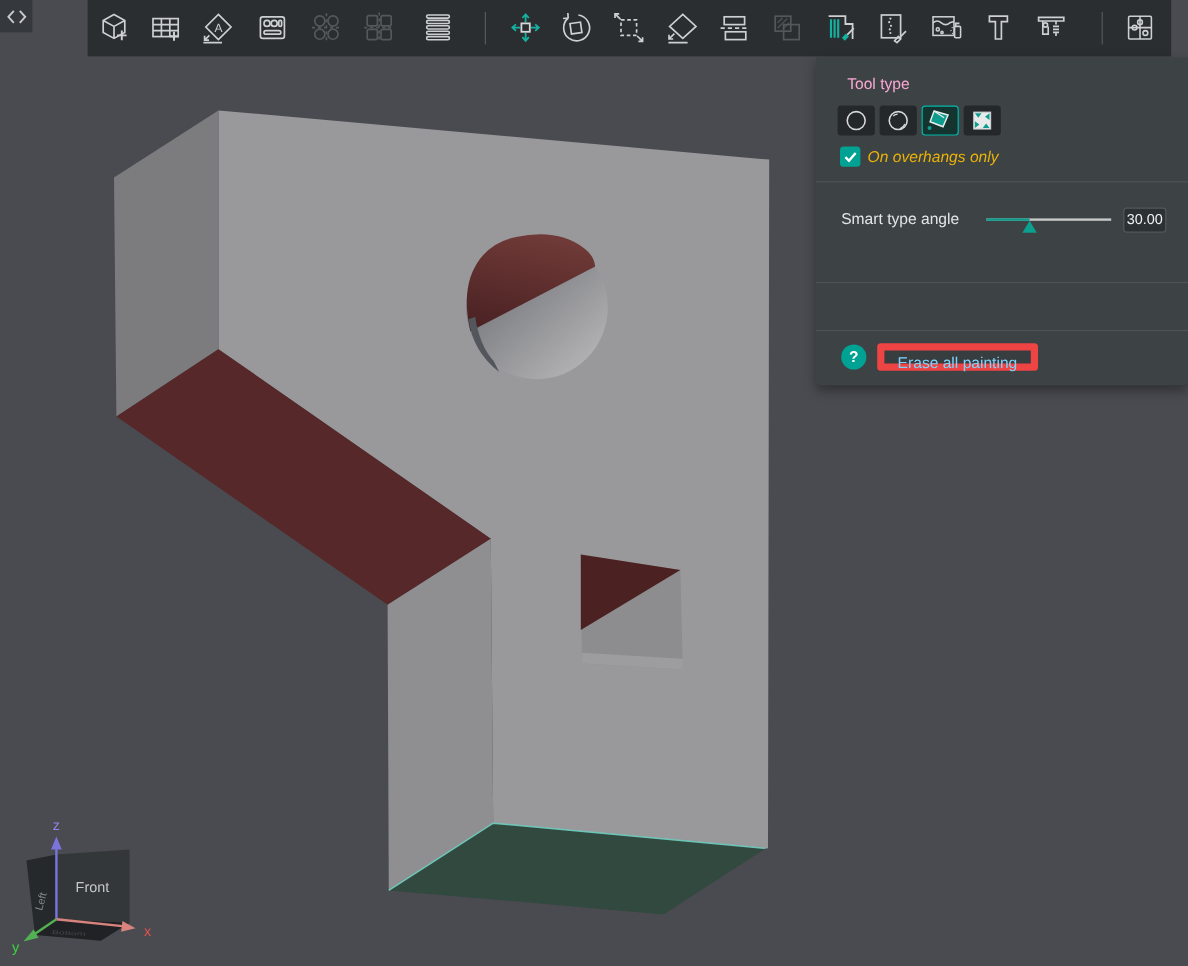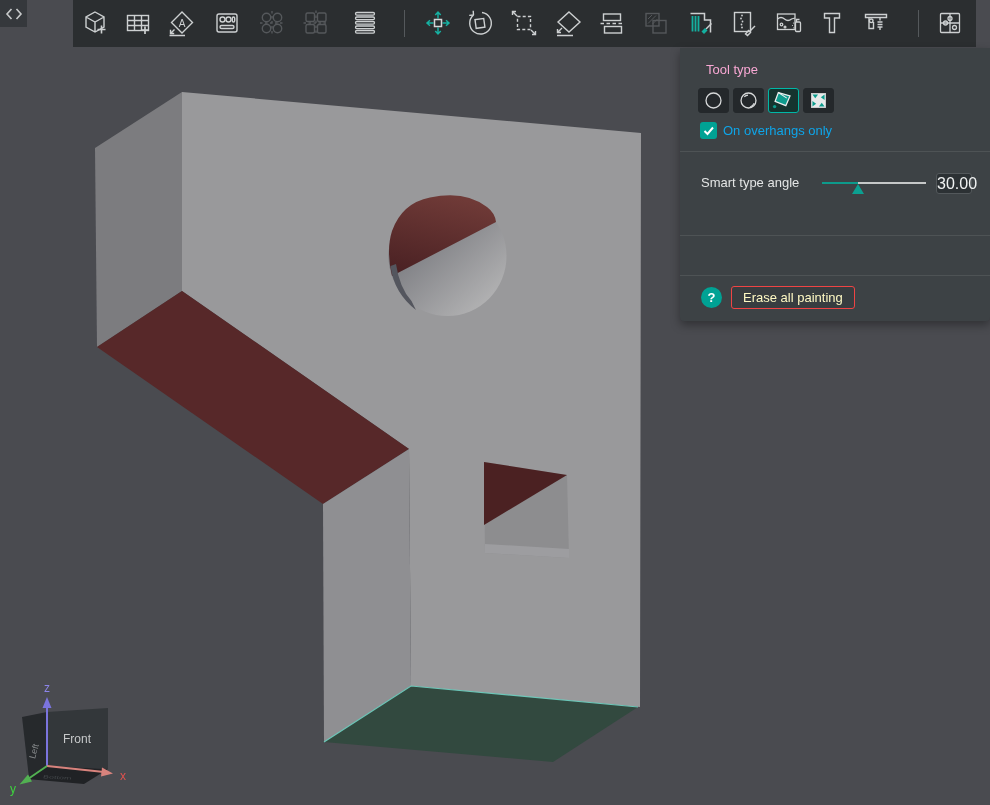--- a/index.html
+++ b/index.html
@@ -18,34 +18,34 @@
   .tsep{position:absolute;top:10px;width:1px;height:27px;background:#55595c;}
   
   #panel{position:absolute;left:680px;top:48px;width:310px;height:273px;background:#3d4245;
          border-radius:0 0 4px 4px;box-shadow:0 4px 10px rgba(0,0,0,.35);color:#e3e5e5;font-size:13px;}
   .p-title{position:absolute;left:6px;top:14px;color:#f9a8d4;margin-left:20px;}
   .tbtn{position:absolute;top:40px;width:31px;height:25px;background:#24282b;border:1px solid #24282b;
         border-radius:3px;box-sizing:border-box;cursor:pointer;display:flex;align-items:center;justify-content:center;}
   .tbtn.selected{border-color:#00b7a7;background:#15342f;}
   .checkbox{position:absolute;left:20px;top:74px;width:17px;height:17px;background:#00a294;border-radius:3px;
             display:flex;align-items:center;justify-content:center;cursor:pointer;}
-  .check-label{position:absolute;left:43px;top:74px;line-height:17px;color:#0ea5e9;}
+  .check-label{position:absolute;left:43px;top:74px;line-height:17px;color:#eab308;font-style:italic;}
   .divider{position:absolute;left:0;right:0;height:1px;background:rgba(255,255,255,0.09);}
   .srow{position:absolute;left:0;right:0;height:22px;}
   .srow .lbl{position:absolute;left:21px;top:0;line-height:20px;color:#e3e5e5;}
   .track{position:absolute;left:142px;top:9px;width:104px;height:2px;background:#c6c8c8;cursor:pointer;}
   .track .fill{position:absolute;left:0;top:0;height:2px;background:#0d9a8b;}
   .thumb{position:absolute;top:11px;width:0;height:0;border-left:6px solid transparent;
          border-right:6px solid transparent;border-bottom:10px solid #0ca091;cursor:pointer;}
   .vbox{position:absolute;right:18px;top:0;width:34px;height:19px;background:#2c3134;border:1px solid #53585b;
-        border-radius:3px;color:#f0f2f2;font-size:16px;text-align:center;line-height:19px;cursor:text;}
+        border-radius:3px;color:#f0f2f2;font-size:12px;text-align:center;line-height:19px;cursor:text;}
   .helpdot{position:absolute;left:21px;top:239px;width:21px;height:21px;border-radius:50%;background:#00a294;
            color:#fff;font-size:13px;font-weight:bold;text-align:center;line-height:21px;cursor:pointer;}
   .erasebtn{position:absolute;left:51px;top:238px;height:23px;padding:0 11px;background:#383d40;
-            border:1px solid #ef4444;border-radius:3px;color:#fef9c3;font-size:13px;line-height:21px;
+            border:6px solid #ef4444;border-radius:3px;color:#7dd3fc;font-size:13px;line-height:21px;
             box-sizing:border-box;cursor:pointer;}
 </style>
 </head>
 <body>
 
 <svg id="scene" viewBox="0 0 990 805">
   <defs>
     <linearGradient id="holeGrad" x1="0.15" y1="0.1" x2="0.85" y2="0.9">
       <stop offset="0" stop-color="#6b6c72"></stop>
         <stop offset="1" stop-color="#b2b2b3"></stop>

